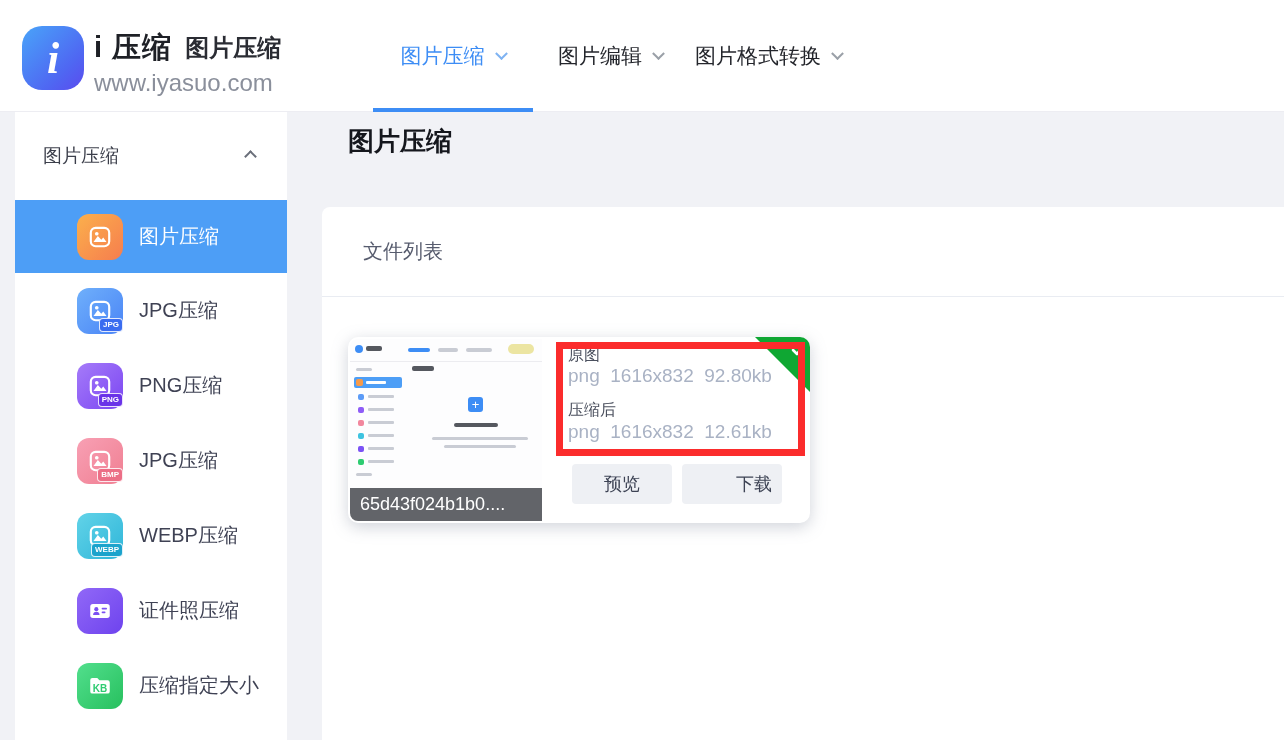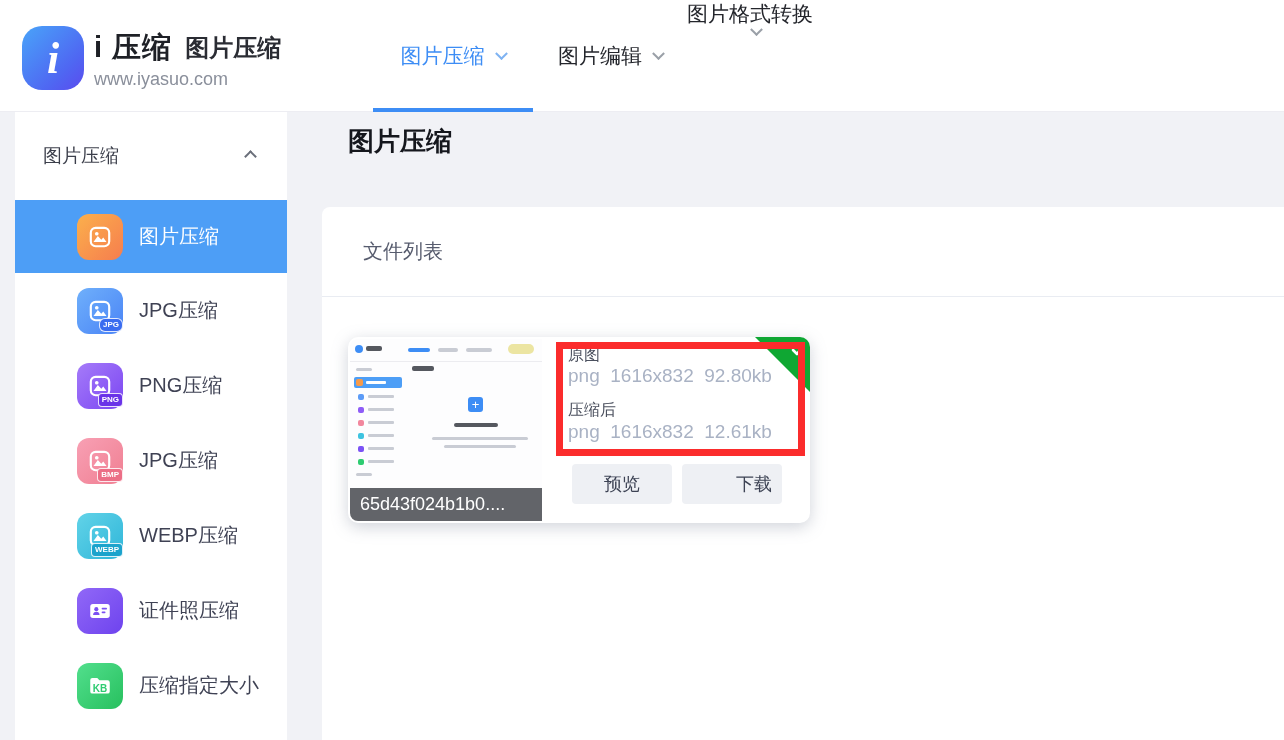--- a/index.html
+++ b/index.html
@@ -14,29 +14,29 @@
   .logo-group { position:absolute; left:22px; top:26px; display:flex; cursor:pointer; }
   .logo-icon { width:62px; height:64px; border-radius:20px;
     background:linear-gradient(135deg,#49a4f9 0%,#4f66f2 70%,#5b4bee 100%);
     display:flex; align-items:center; justify-content:center;
     color:#fff; font-family:"Liberation Serif","DejaVu Serif",serif;
     font-weight:bold; font-style:italic; font-size:44px; }
   .brand-wrap { margin-left:10px; padding-top:2px; }
   .brand-row { display:flex; align-items:center; }
   .brand-main { font-size:29px; font-weight:700; color:#1e2026; letter-spacing:1px; }
   .brand-suffix { font-size:24px; font-weight:600; color:#2a2c33; margin-left:13px; }
-  .brand-url { font-size:18px; color:#8a8f9b; margin-top:1px; }
+  .brand-url { font-size:24px; color:#8a8f9b; margin-top:1px; }
   .topnav { position:absolute; left:373px; top:0; height:112px; display:flex; align-items:center; }
   .nav-item { position:relative; height:112px; display:flex; align-items:center;
               font-size:21px; color:#24262c; cursor:pointer; }
   .nav-item.active { width:160px; justify-content:center; color:#3d8df5; }
   .nav-item.active .nav-underline { position:absolute; left:0; right:0; bottom:0;
               height:4px; background:#3d8df5; }
   .nav-item.n2 { margin-left:25px; }
-  .nav-item.n3 { margin-left:24px;flex-direction:column; }
+  .nav-item.n3 { margin-left:32px; }
   .chev { display:inline-block; width:9px; height:9px; border-right:2px solid #9aa0a8;
           border-bottom:2px solid #9aa0a8; transform:rotate(45deg) translate(-2px,-2px);
           margin-left:12px; }
   .nav-item.active .chev { border-color:#7fb3f2; }
   .chev-up { display:inline-block; width:9px; height:9px; border-right:2px solid #6a6f7a;
           border-bottom:2px solid #6a6f7a; transform:rotate(-135deg); }
   
   .sidebar { position:absolute; left:15px; top:112px; width:272px; height:628px; background:#fff; }
   .side-head { height:88px; display:flex; align-items:center; padding:0 32px 0 28px;
                font-size:19px; color:#3c3f4b; cursor:pointer; }
@@ -48,21 +48,21 @@
   .s-icon { width:46px; height:46px; border-radius:12px; margin-right:16px;
             position:relative; display:flex; align-items:center; justify-content:center;
             flex:0 0 auto; }
   .s-badge { position:absolute; right:0px; bottom:2px; font-size:8px; font-weight:bold;
              color:#fff; line-height:1; padding:2px 3px; border-radius:4px;
              border:1px solid rgba(255,255,255,.85); }
   .kb-badge { position:absolute; left:50%; top:56%; transform:translate(-50%,-50%);
               font-size:10px; font-weight:bold; color:#2ecc71; }
   .ic-orange { background:linear-gradient(135deg,#fbb04c,#f67d4e); }
   .ic-blue   { background:linear-gradient(135deg,#6fb0fb,#4a84f6); }
-  .ic-blue   .s-badge { background:#3a6cf0;border-radius:6px; }
+  .ic-blue   .s-badge { background:#3a6cf0; }
   .ic-purple { background:linear-gradient(135deg,#a57bf9,#7b46f2);text-align:center; }
   .ic-purple .s-badge { background:#6a33e8; }
   .ic-pink   { background:linear-gradient(135deg,#f8a0b4,#f07f92); }
   .ic-pink   .s-badge { background:#ec6e86; }
   .ic-cyan   { background:linear-gradient(135deg,#62d3e8,#2fb6d9); }
   .ic-cyan   .s-badge { background:#1ba3cc; }
   .ic-violet { background:linear-gradient(135deg,#9168f7,#6e43ee); }
   .ic-green  { background:linear-gradient(135deg,#52df8d,#27c05e); }
   
   .page-title { position:absolute; left:348px; top:124px; font-size:26px;

